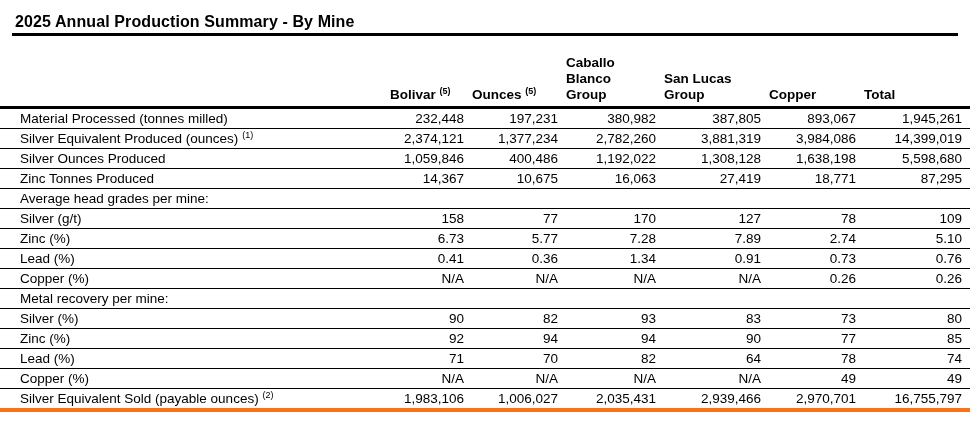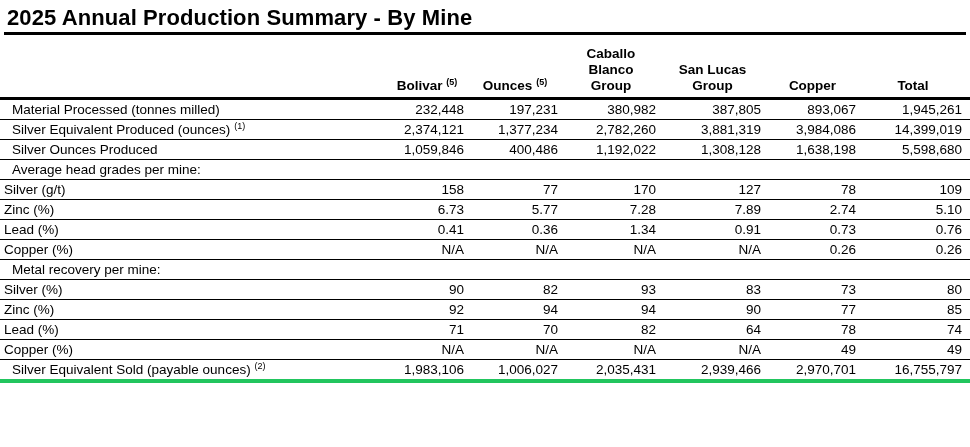--- a/index.html
+++ b/index.html
@@ -9,65 +9,65 @@
     width: 970px;
     height: 447px;
     background: #ffffff;
     color: #000000;
     font-family: "Liberation Sans", sans-serif;
     overflow: hidden;
   }
   .page { width: 970px; }
 
   .title {
-    margin: 4px;
+    margin: 12px;
     padding: 1px 0 2px 3px;
-    font-size: 22px;
+    font-size: 16px;
     font-weight: bold;
     letter-spacing: 0.1px;
     border-bottom: 3px solid #000;
     line-height: 1.15;
   }
 
   table {
     width: 970px;
     border-collapse: collapse;
     table-layout: fixed;
   }
 
   thead th {
     vertical-align: bottom;
-    text-align: center;
+    text-align: left;
     font-weight: bold;
     font-size: 13.5px;
     line-height: 16px;
     padding: 7px 8px 3px 0;
     border-bottom: 3px solid #000;
     white-space: pre-line;
   }
   thead th.label-col { text-align: left; }
 
   tbody td {
     border-bottom: 1px solid #000;
     font-size: 13.5px;
     line-height: 19px;
     height: 20px;
     padding: 0 8px 0 0;
     white-space: nowrap;
     overflow: hidden;
   }
   td.row-label {
     text-align: left;
-    padding-left: 12px;
+    padding-left: 20px;
     padding-right: 2px;
   }
-  td.row-label.indent { padding-left: 4px; }
+  td.row-label.indent { padding-left: 20px; }
   td.num { text-align: right; }
 
-  tbody tr:last-child td { border-bottom: 4px solid #22c55e; }
+  tbody tr:last-child td { border-bottom: 4px solid #f97316; }
 
   sup {
     font-size: 9px;
     line-height: 0;
     font-weight: inherit;
   }
 </style>
 </head>
 <body>
 
@@ -120,20 +120,29 @@
         <tr>
           <td class="row-label"><span>Silver Ounces Produced</span></td>
           <td class="num">1,059,846</td>
           <td class="num">400,486</td>
           <td class="num">1,192,022</td>
           <td class="num">1,308,128</td>
           <td class="num">1,638,198</td>
           <td class="num">5,598,680</td>
         </tr>
         <tr>
+          <td class="row-label"><span>Zinc Tonnes Produced</span></td>
+          <td class="num">14,367</td>
+          <td class="num">10,675</td>
+          <td class="num">16,063</td>
+          <td class="num">27,419</td>
+          <td class="num">18,771</td>
+          <td class="num">87,295</td>
+        </tr>
+        <tr>
           <td class="row-label"><span>Average head grades per mine:</span></td>
           <td class="num"></td>
           <td class="num"></td>
           <td class="num"></td>
           <td class="num"></td>
           <td class="num"></td>
           <td class="num"></td>
         </tr>
         <tr>
           <td class="row-label indent"><span>Silver (g/t)</span></td>

